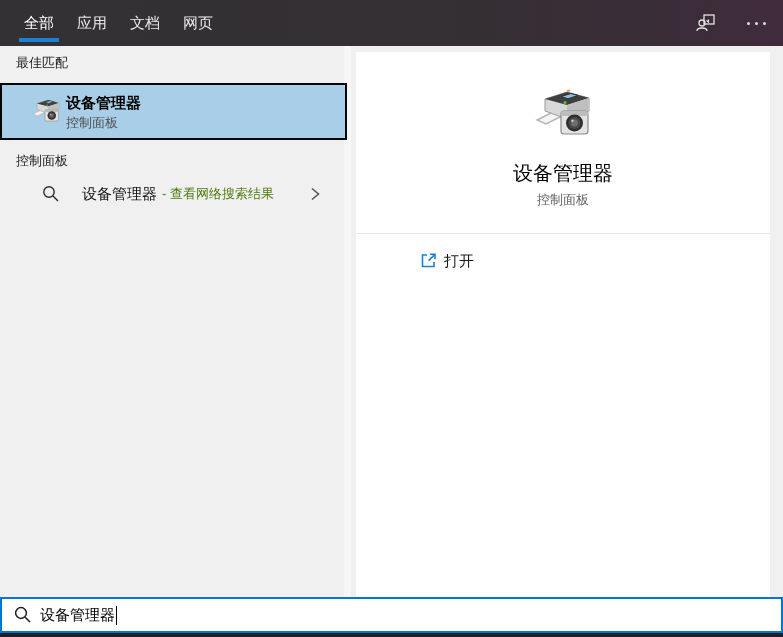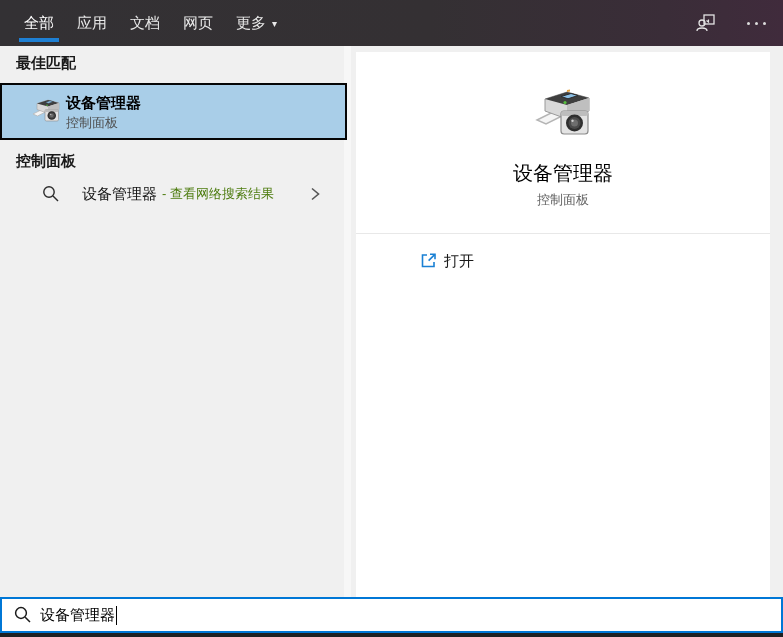--- a/index.html
+++ b/index.html
@@ -36,21 +36,21 @@
 
   
   .left-panel {
     position:absolute; left:0; top:46px; width:352px; height:551px;
     background:#f0f0f0;
   }
   .scroll-strip {
     position:absolute; right:1px; top:0; width:7px; height:100%; background:#f7f7f7;
   }
   .section-header {
-    position:absolute; left:16px; font-size:15px; font-weight:bold; color:#1a1a1a;
+    position:absolute; left:16px; font-size:13px; font-weight:normal; color:#1a1a1a;
   }
   .hdr-best { top:8px; }
   .hdr-web  { top:106px; }
 
   .best-row {
     position:absolute; left:0; top:37px; width:347px; height:57px;
     background:#a9cee8; border:2px solid #050505;
     display:flex; align-items:center; cursor:default;
   }
   .best-row .dm-icon { margin-left:28px; width:32px; height:32px; flex:0 0 32px; }
@@ -112,24 +112,20 @@
       </div>
     <div class="tab">
         <span>应用</span>
       </div>
     <div class="tab">
         <span>文档</span>
       </div>
     <div class="tab">
         <span>网页</span>
       </div>
-    <div class="tab">
-      <span>更多</span>
-      <span class="dd-arrow">▾</span>
-    </div>
   </div>
   <div class="topbar-right">
     <div class="tb-icon">
       <svg width="24" height="24" viewBox="0 0 24 24">
         <rect x="10" y="4" width="10" height="9" fill="none" stroke="#e3e3e3" stroke-width="1.3"></rect>
         <path d="M12.5 9.5 L14.5 11 L14.5 8.5" fill="none" stroke="#e3e3e3" stroke-width="1.2"></path>
         <circle cx="8" cy="12" r="3" fill="none" stroke="#e3e3e3" stroke-width="1.3"></circle>
         <path d="M3 20 c0-4 10-4 10 0" fill="none" stroke="#e3e3e3" stroke-width="1.3"></path>
       </svg>
     </div>

